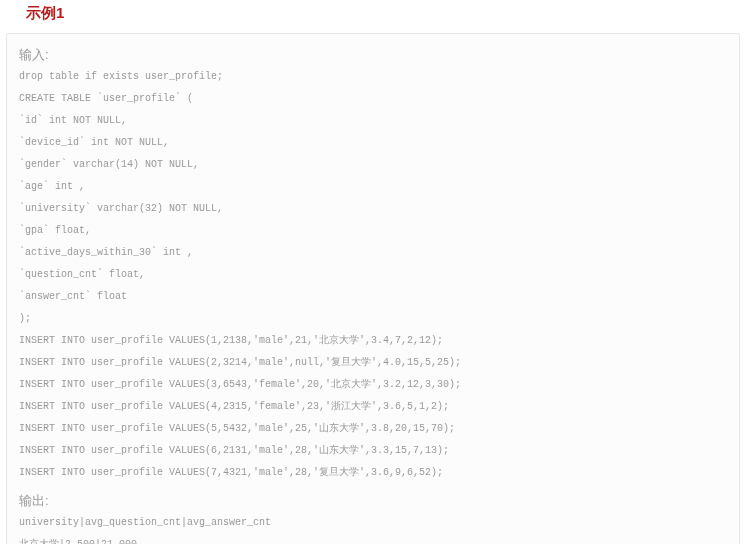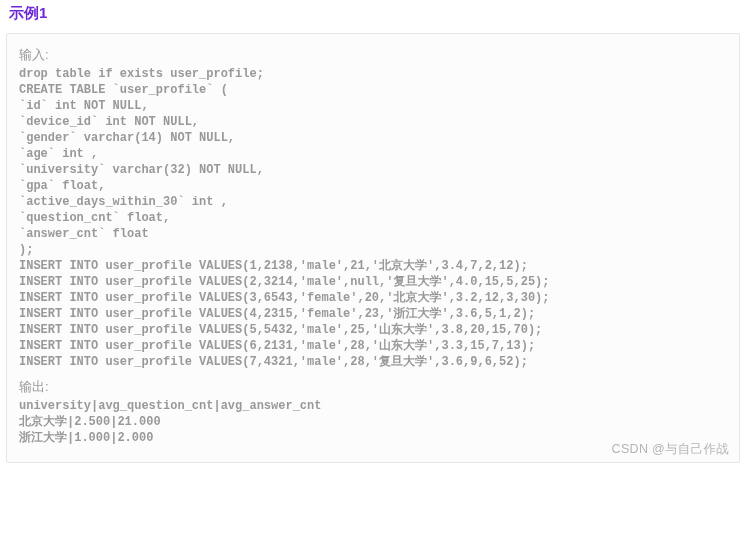--- a/index.html
+++ b/index.html
@@ -11,22 +11,22 @@
     background: #ffffff;
     font-family: "Microsoft YaHei", "PingFang SC", Arial, sans-serif;
     overflow: hidden;
   }
   .wrap {
     padding: 4px 6px 0 6px;
   }
   .title {
     font-size: 15px;
     font-weight: 700;
-    color: #6d28d9;
-    margin: 0 0 10px 3px;
+    color: #b91c1c;
+    margin: 0 0 10px 20px;
   }
   .box {
     border: 1px solid #e6e6e6;
     border-radius: 2px;
     background: #fcfcfc;
     padding: 10px 12px 10px 12px;
     position: relative;
   }
   .row {
     display: flex;
@@ -38,26 +38,25 @@
     flex: 0 0 auto;
     font-size: 13px;
     color: #999999;
     font-family: "Microsoft YaHei", sans-serif;
     margin-right: 4px;
     line-height: 22px;
   }
   .code {
     flex: 1 1 auto;
     font-family: Consolas, "Courier New", monospace;
-    font-size: 12px;
+    font-size: 10px;
     color: #999999;
-    line-height: 16px;
+    line-height: 22px;
     white-space: pre;
     overflow: hidden;
-    font-weight: bold;
   }
   .watermark {
     position: absolute;
     right: 10px;
     bottom: 4px;
     font-size: 12.5px;
     color: rgba(120,120,120,0.55);
     font-family: "Microsoft YaHei", sans-serif;
     letter-spacing: 0.3px;
   }

